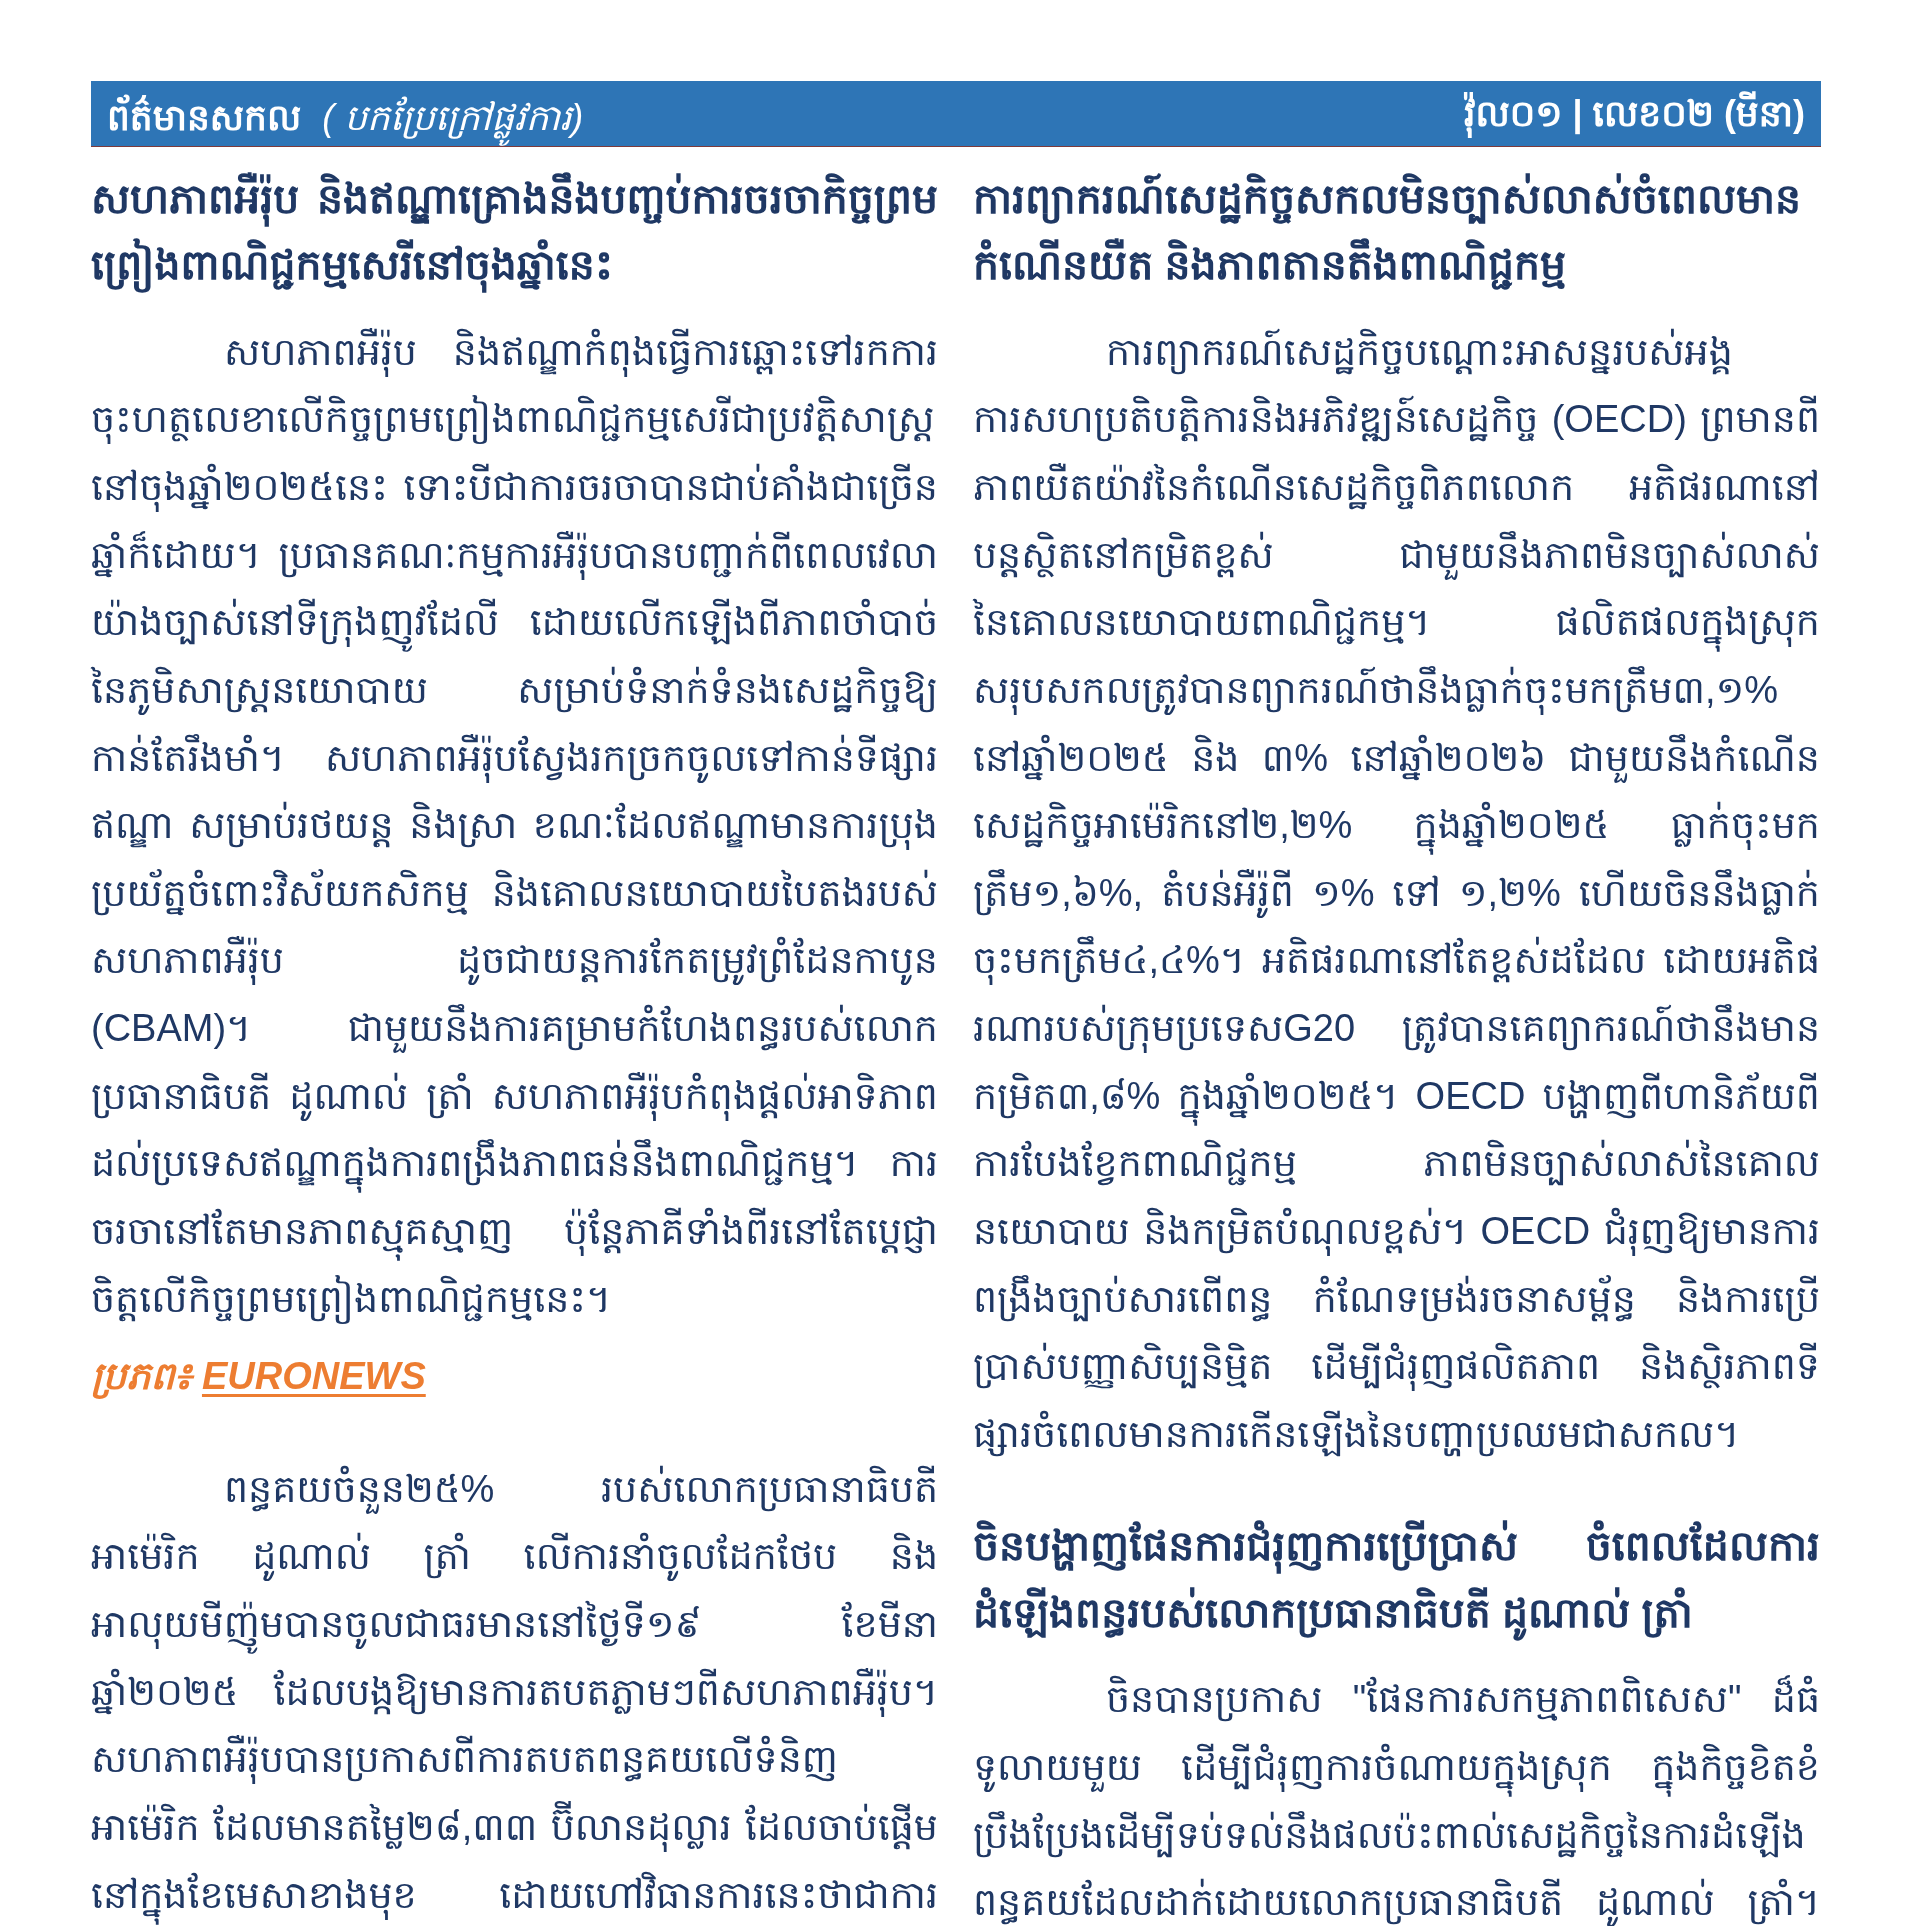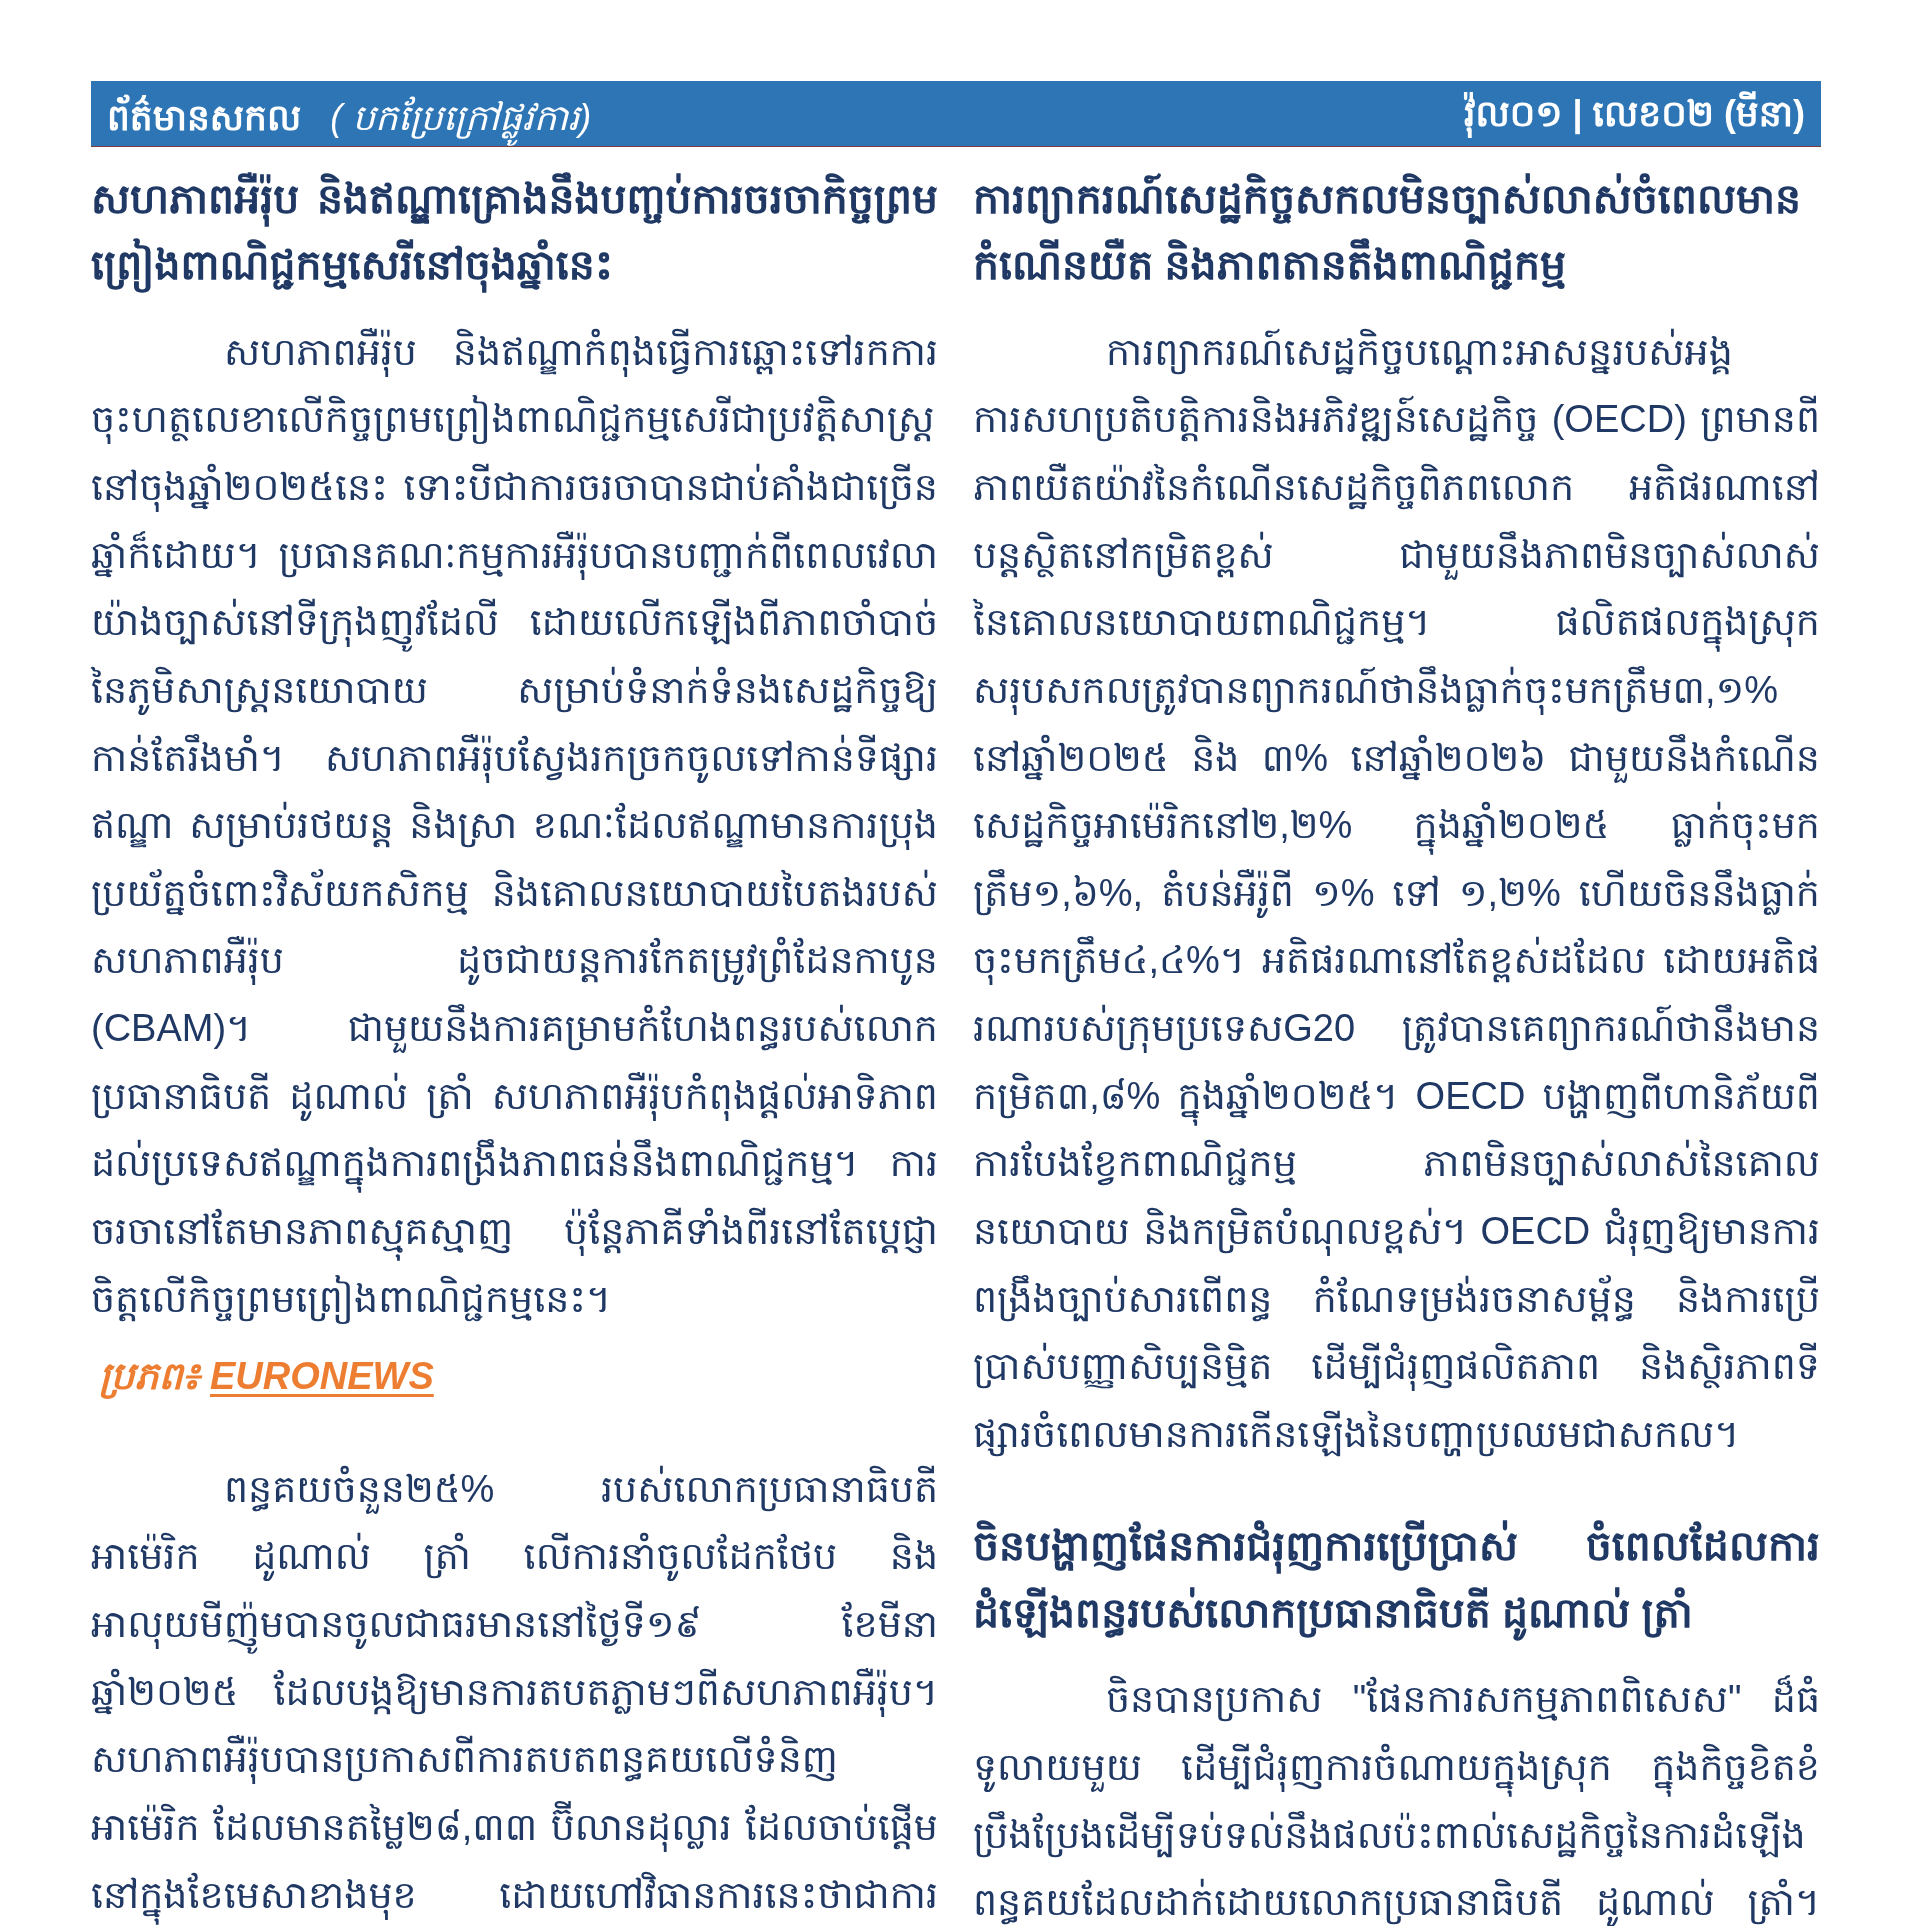--- a/index.html
+++ b/index.html
@@ -22,21 +22,21 @@
     background: #2E75B6;
     color: #ffffff;
     display: flex;
     justify-content: space-between;
     align-items: center;
     padding: 0 16px;
     font-size: 36px;
     line-height: 1;
     border-bottom: 1.5px solid #7e3a3a;
   }
-  .header-title { display: flex; align-items: baseline; gap: 29px; white-space: nowrap; }
+  .header-title { display: flex; align-items: baseline; gap: 21px; white-space: nowrap; }
   .header-title .t-bold { font-weight: bold; }
   .header-title .t-note { font-style: italic; font-weight: normal; margin-top: 8px; }
   .header-issue { font-weight: bold; white-space: nowrap; }
 
   .main {
     position: absolute;
     left: 91px; top: 166px;
     width: 1730px;
     display: flex;
     gap: 35px;
@@ -62,21 +62,21 @@
     text-align: justify;
     text-indent: 133px;
   }
   .source {
     color: #ED7D31;
     font-style: italic;
     font-weight: bold;
     font-size: 38px;
     line-height: 1.78;
   }
-  p.source-line { margin: 10px 0 0 8px; text-indent: 0; }
+  p.source-line { margin: 10px 0 0 0; text-indent: 0; }
   .source-link {
     color: #ED7D31;
     text-decoration: underline;
     text-underline-offset: 5.4px;
     cursor: pointer;
   }
 </style>
 </head>
 <body>
 

